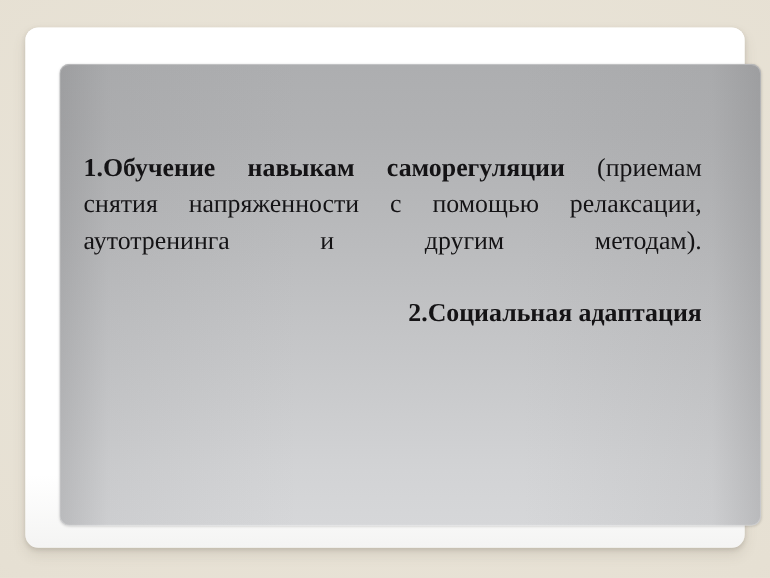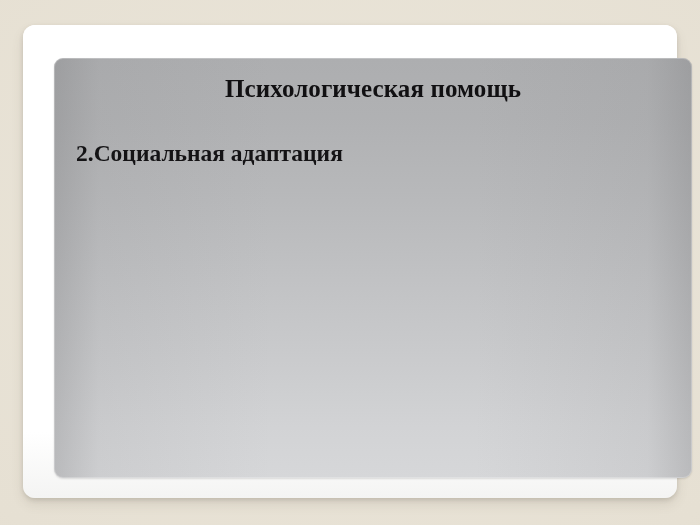--- a/index.html
+++ b/index.html
@@ -95,21 +95,21 @@
     line-height: 33px;
     color: #141315;
   }
 
   .para {
     margin: 0;
     text-align: justify;
     text-justify: inter-word;
   }
   .para.plain {
-    text-align: left;
+    text-align: right;
   }
   
   .para.justify-all {
     text-align: justify;
   }
   .para.justify-all::after {
     content: "";
     display: inline-block;
     width: 100%;
   }
@@ -131,24 +131,24 @@
 </style>
 </head>
 <body>
 
 <div class="slide">
 
   <div class="card">
 
     <div class="panel">
 
-      <div class="slide-title">Психологическая помощь</div>
 
       <div class="body-block">
 
+        <p class="para justify-all"><span class="run-bold">1.Обучение навыкам саморегуляции</span><span class="run-reg"> (приемам снятия напряженности с помощью релаксации, аутотренинга и другим методам).</span></p>
 
         <p class="para plain"><span class="run-bold">2.Социальная адаптация</span></p>
 
 
       </div>
     </div>
 
     <div class="card-footer-strip"></div>
   </div>
 

